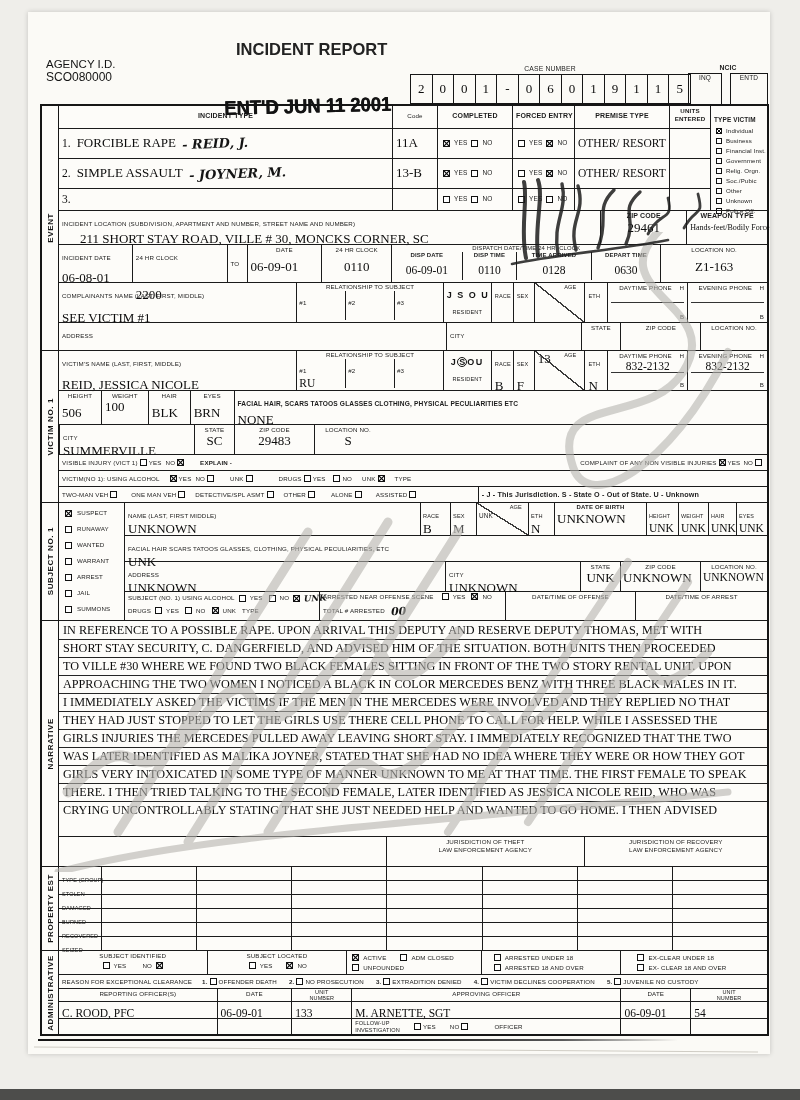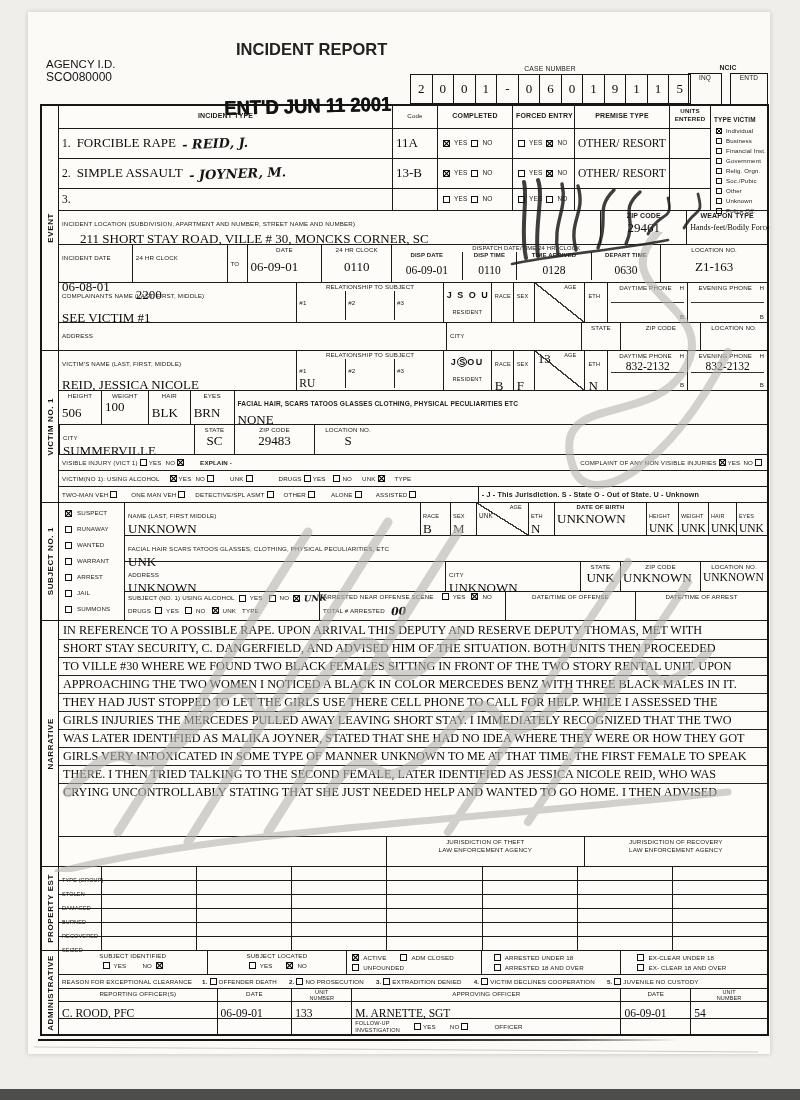--- a/index.html
+++ b/index.html
@@ -254,21 +254,21 @@
             <span class="lb lbc b" style="font-size:7px">ZIP CODE</span>
             <div class="v">29461</div>
           </div>
         <div class="fc" style="width:81px;text-align:center">
             <span class="lb lbc b" style="font-size:7px">WEAPON TYPE</span>
             <div class="v" style="font-size:8px;margin-top:3px">Hands-feet/Bodily Force</div>
           </div>
       </div>
 
       <div class="fr" style="height:38px">
-        <div class="fc first" style="width:73px"><span class="lb">INCIDENT DATE</span><div class="v" style="margin-top:16px">06-08-01</div></div>
+        <div class="fc first" style="width:73px"><span class="lb">INCIDENT DATE</span><div class="v" style="margin-top:7px">06-08-01</div></div>
         <div class="fc" style="width:95px"><span class="lb">24 HR CLOCK</span><div class="v" style="margin-top:24px">2200</div></div>
         <div class="fc" style="width:20px;display:flex;align-items:center">
             <span class="lb">TO</span>
           </div>
         <div class="fc" style="width:75px">
             <span class="lb lbc">DATE</span>
             <div class="v" style="margin-top:6px">06-09-01</div>
           </div>
         <div class="fc" style="width:70px">
             <span class="lb lbc">24 HR CLOCK</span>
@@ -582,20 +582,21 @@
               </div>
           </div>
         </div>
       </div>
 
       <div class="fr nwrap" style="height:216px;display:block">
         <div class="nl">IN REFERENCE TO A POSSIBLE RAPE.  UPON ARRIVAL THIS DEPUTY AND RESERVE DEPUTY THOMAS, MET WITH</div>
         <div class="nl">SHORT STAY SECURITY, C. DANGERFIELD, AND ADVISED HIM OF THE SITUATION.  BOTH UNITS THEN PROCEEDED</div>
         <div class="nl">TO VILLE #30 WHERE WE FOUND TWO BLACK FEMALES SITTING IN FRONT OF THE TWO STORY RENTAL UNIT.  UPON</div>
         <div class="nl">APPROACHING THE TWO WOMEN I NOTICED A BLACK IN COLOR MERCEDES BENZ WITH THREE BLACK MALES IN IT.</div>
+        <div class="nl">I IMMEDIATELY ASKED THE VICTIMS IF THE MEN IN THE MERCEDES WERE INVOLVED AND THEY REPLIED NO THAT</div>
         <div class="nl">THEY HAD JUST STOPPED TO LET THE GIRLS USE THERE CELL PHONE TO CALL FOR HELP.  WHILE I ASSESSED THE</div>
         <div class="nl">GIRLS INJURIES THE MERCEDES PULLED AWAY LEAVING SHORT STAY.  I IMMEDIATELY RECOGNIZED THAT THE TWO</div>
         <div class="nl">WAS LATER IDENTIFIED AS MALIKA JOYNER, STATED THAT SHE HAD NO IDEA WHERE THEY WERE OR HOW THEY GOT</div>
         <div class="nl">GIRLS VERY INTOXICATED IN SOME TYPE OF MANNER UNKNOWN TO ME AT THAT TIME.  THE FIRST FEMALE TO SPEAK</div>
         <div class="nl">THERE.  I THEN TRIED TALKING TO THE SECOND FEMALE, LATER IDENTIFIED AS JESSICA NICOLE REID, WHO WAS</div>
         <div class="nl">CRYING UNCONTROLLABLY STATING THAT SHE JUST NEEDED HELP AND WANTED TO GO HOME.  I THEN ADVISED</div>
       </div>
 
       <div class="fr" style="height:30px">
         <div class="fc first" style="width:328px"></div>

